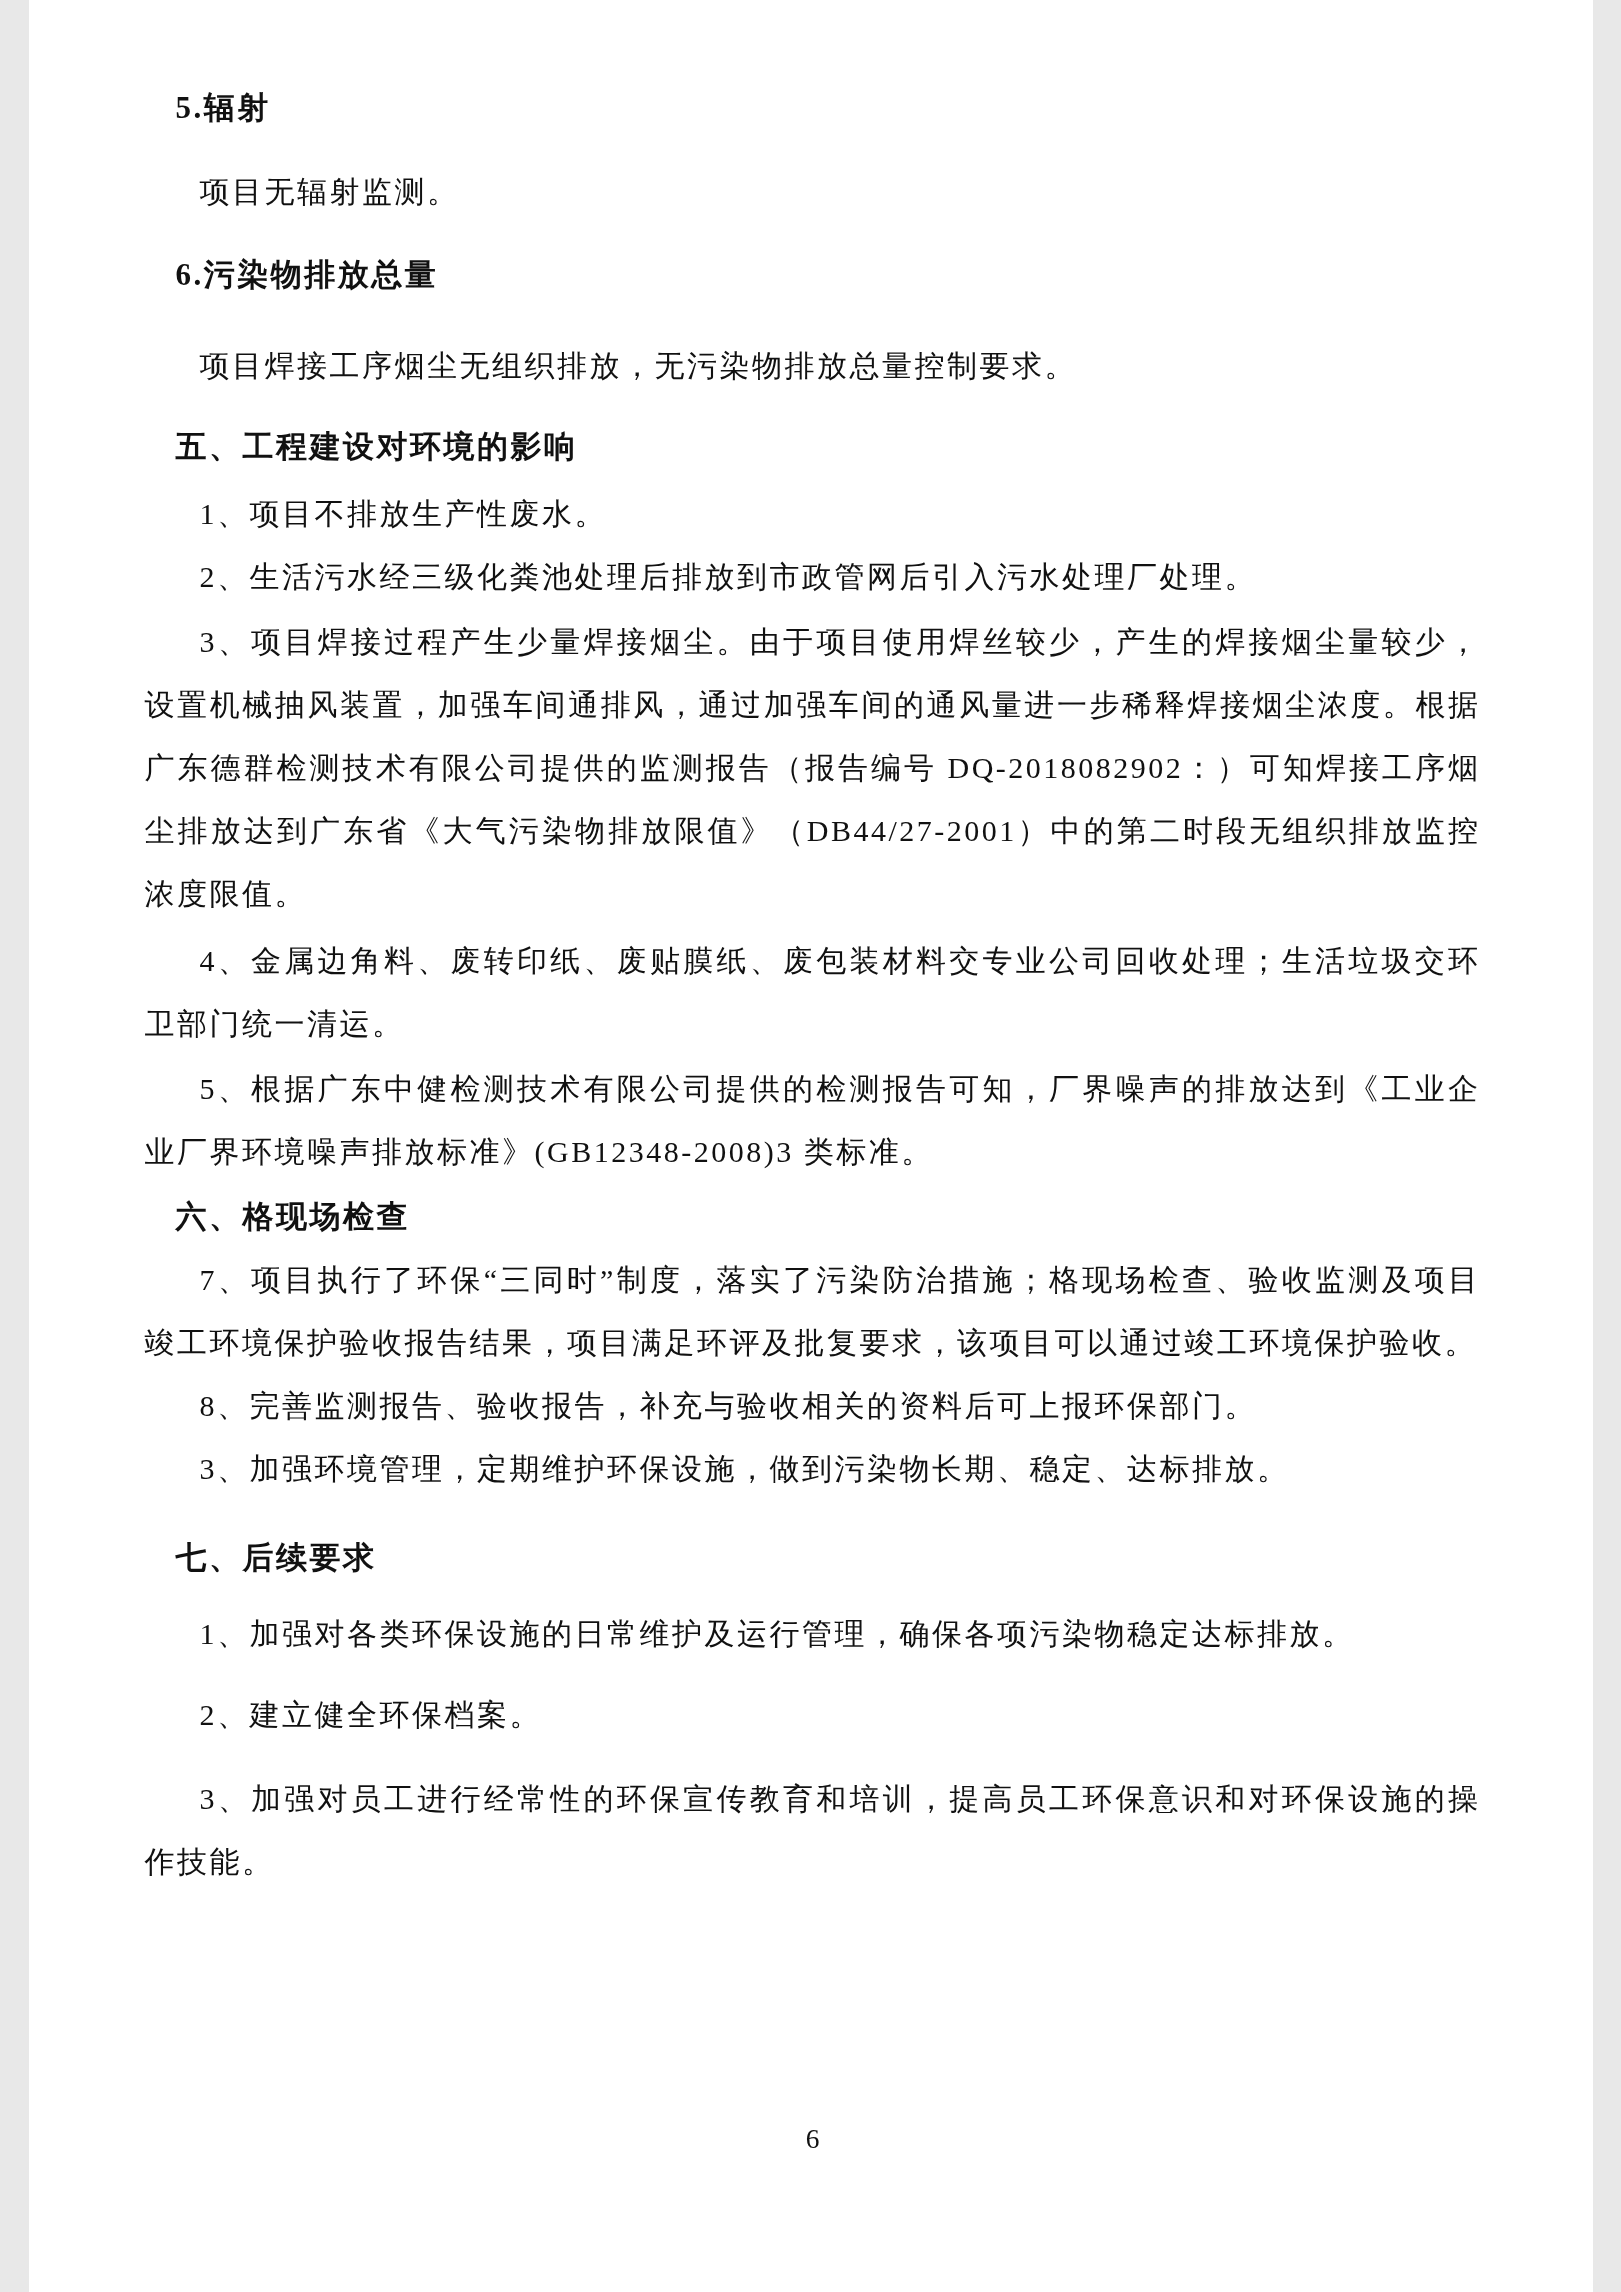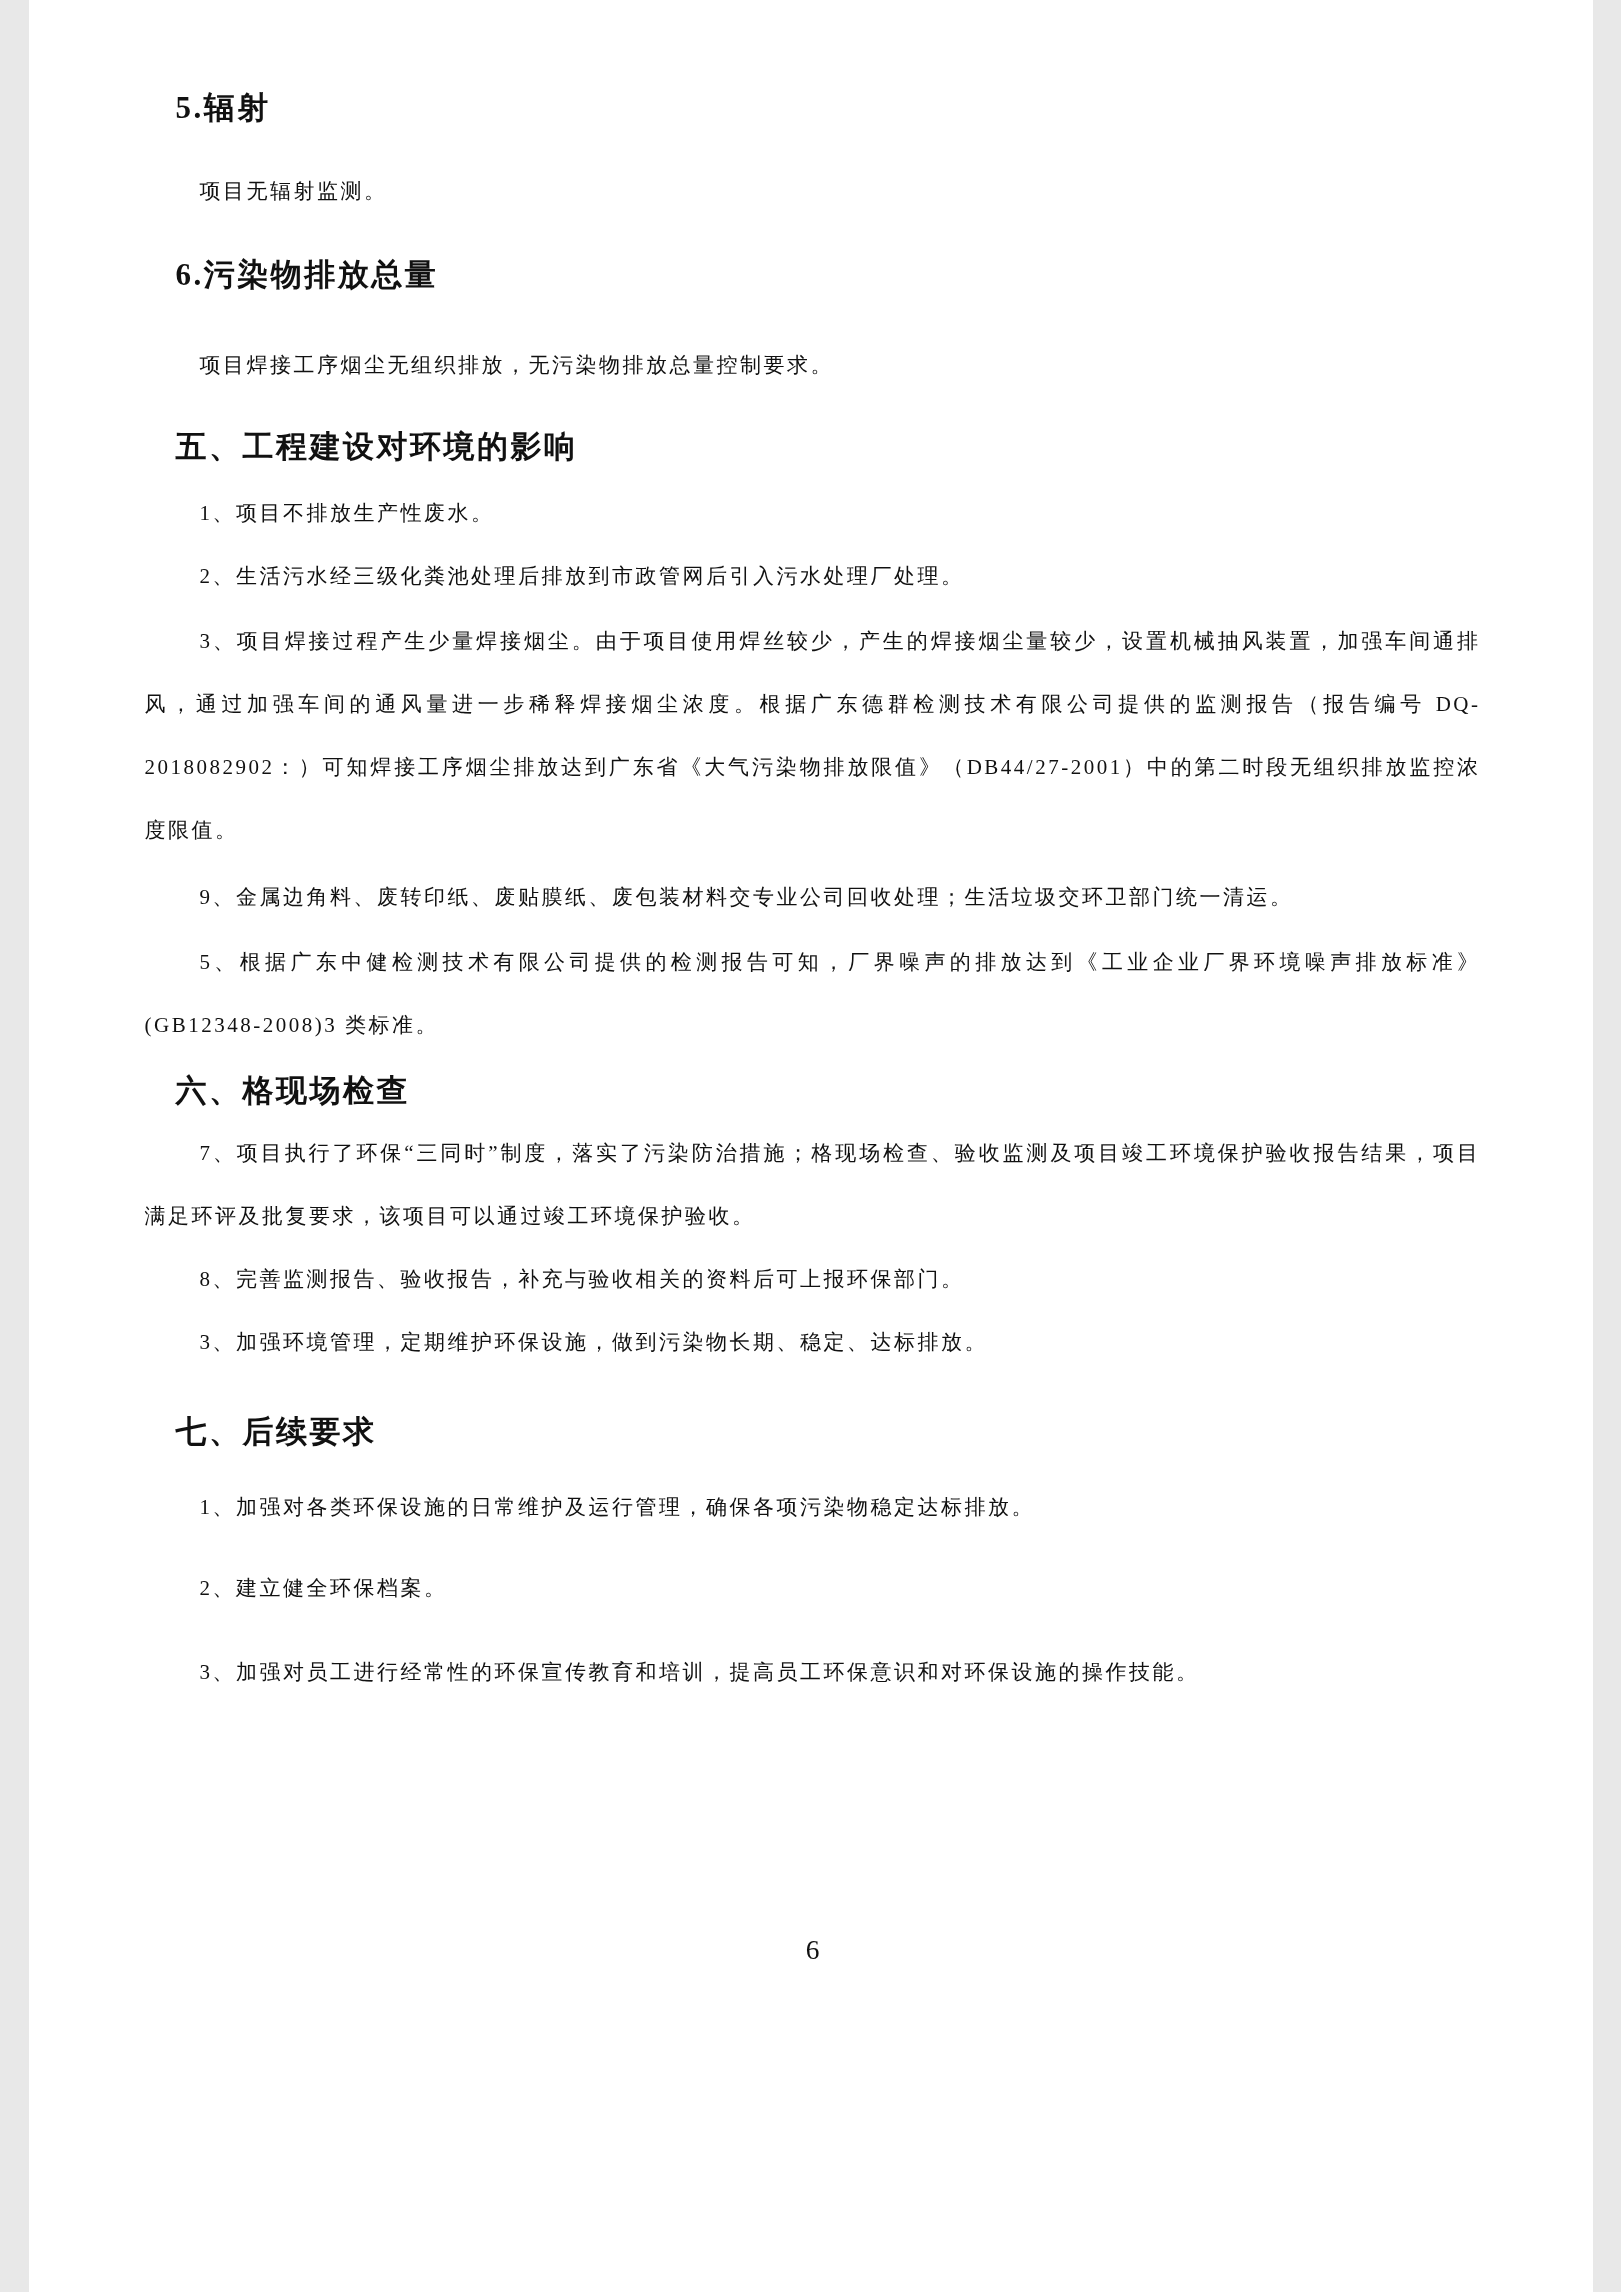--- a/index.html
+++ b/index.html
@@ -19,21 +19,21 @@
     margin: 0;
     padding-left: 31px;
     font-size: 31px;
     font-weight: bold;
     line-height: 63px;
     letter-spacing: 2.5px;
     white-space: nowrap;
   }
   .para {
     margin: 0;
-    font-size: 21px;
+    font-size: 30px;
     line-height: 63px;
     letter-spacing: 2.5px;
     text-indent: 55px;
     text-align: justify;
   }
   .page-footer {
     font-size: 27.4px;
     line-height: 63px;
     text-align: center;
     letter-spacing: 0;
@@ -53,21 +53,21 @@
   <p class="para" style="margin-top:28px">项目焊接工序烟尘无组织排放，无污染物排放总量控制要求。</p>
 
   <h3 class="heading" style="margin-top:17.6px">五、工程建设对环境的影响</h3>
 
   <p class="para" style="margin-top:3.9px">1、项目不排放生产性废水。</p>
 
   <p class="para" style="margin-top:0">2、生活污水经三级化粪池处理后排放到市政管网后引入污水处理厂处理。</p>
 
   <p class="para" style="margin-top:2px">3、项目焊接过程产生少量焊接烟尘。由于项目使用焊丝较少，产生的焊接烟尘量较少，设置机械抽风装置，加强车间通排风，通过加强车间的通风量进一步稀释焊接烟尘浓度。根据广东德群检测技术有限公司提供的监测报告（报告编号 DQ-2018082902：）可知焊接工序烟尘排放达到广东省《大气污染物排放限值》（DB44/27-2001）中的第二时段无组织排放监控浓度限值。</p>
 
-  <p class="para" style="margin-top:3.9px">9、金属边角料、废转印纸、废贴膜纸、废包装材料交专业公司回收处理；生活垃圾交环卫部门统一清运。</p>
+  <p class="para" style="margin-top:3.9px">4、金属边角料、废转印纸、废贴膜纸、废包装材料交专业公司回收处理；生活垃圾交环卫部门统一清运。</p>
 
   <p class="para" style="margin-top:2px">5、根据广东中健检测技术有限公司提供的检测报告可知，厂界噪声的排放达到《工业企业厂界环境噪声排放标准》(GB12348-2008)3 类标准。</p>
 
   <h3 class="heading" style="margin-top:2px">六、格现场检查</h3>
 
   <p class="para" style="margin-top:0">7、项目执行了环保“三同时”制度，落实了污染防治措施；格现场检查、验收监测及项目竣工环境保护验收报告结果，项目满足环评及批复要求，该项目可以通过竣工环境保护验收。</p>
 
   <p class="para" style="margin-top:0">8、完善监测报告、验收报告，补充与验收相关的资料后可上报环保部门。</p>
 
   <p class="para" style="margin-top:0">3、加强环境管理，定期维护环保设施，做到污染物长期、稳定、达标排放。</p>

